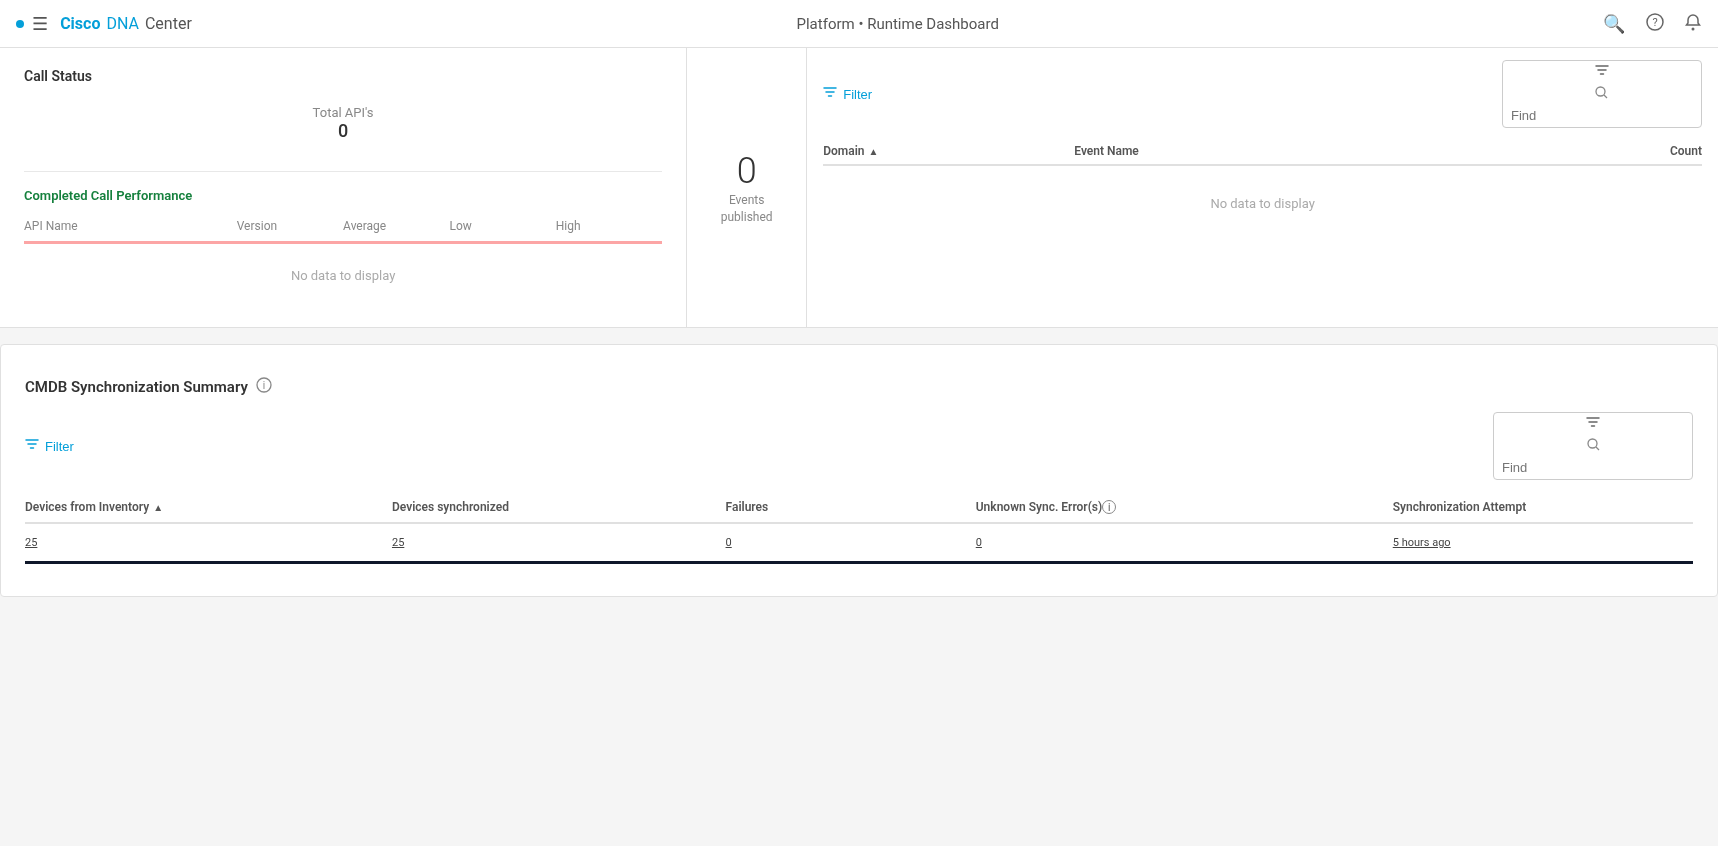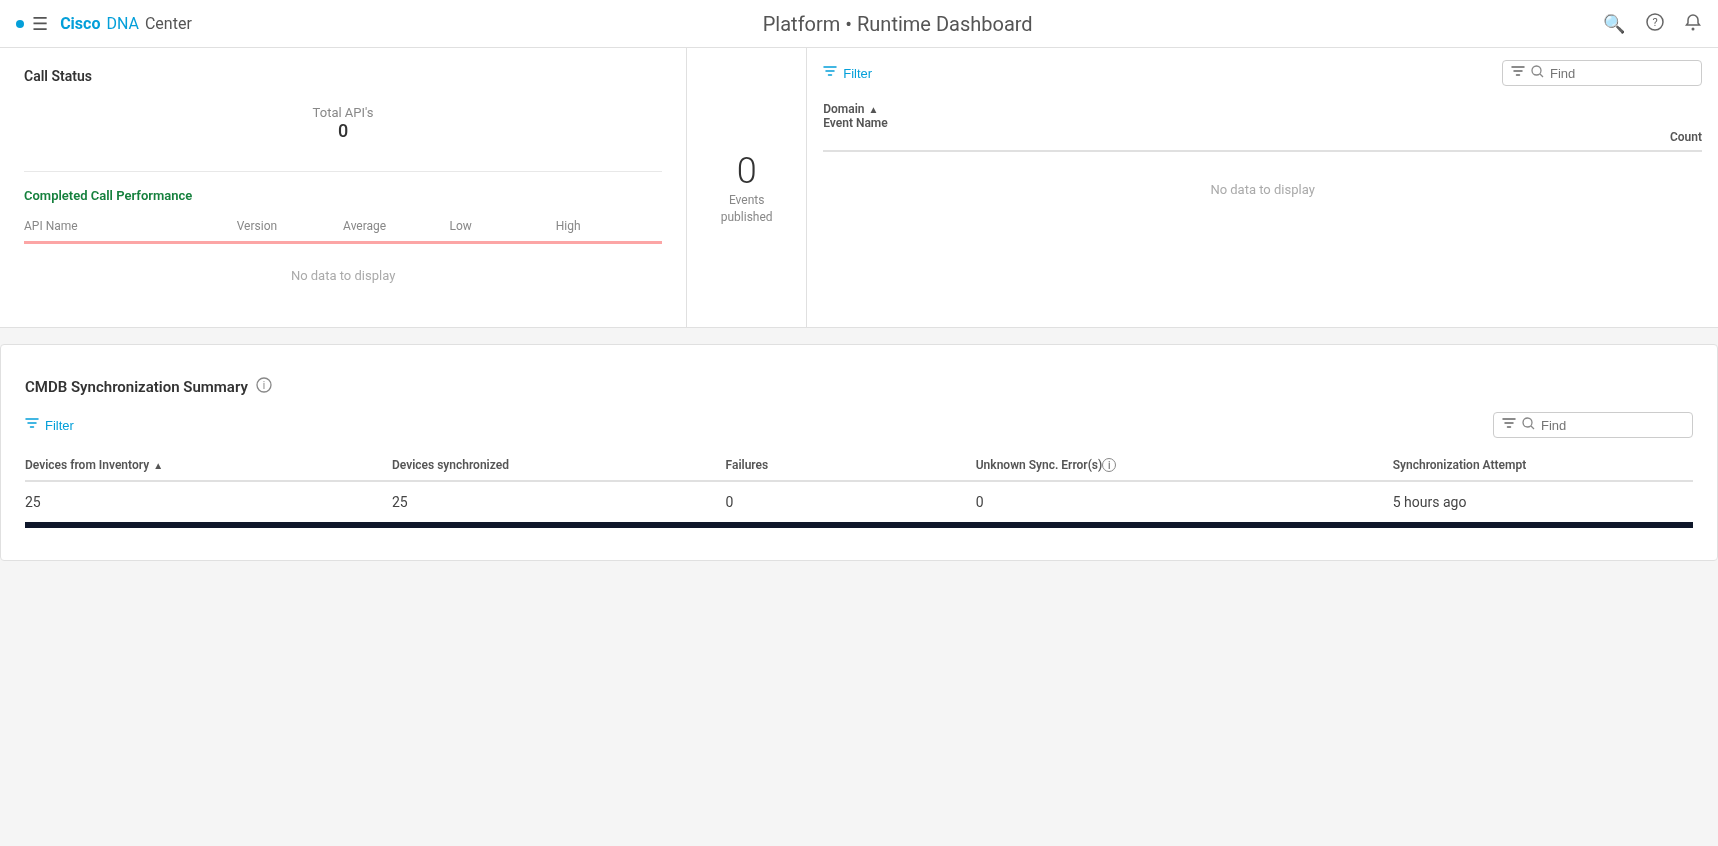--- a/index.html
+++ b/index.html
@@ -50,21 +50,21 @@
       font-size: 16px;
     }
     .brand-center {
       color: #555;
       font-size: 16px;
     }
     .nav-center {
       flex: 1;
       text-align: center;
       color: #555;
-      font-size: 20px;
+      font-size: 15px;
     }
     .nav-right {
       display: flex;
       align-items: center;
       gap: 20px;
       color: #555;
     }
     .nav-icon {
       cursor: pointer;
       font-size: 18px;
@@ -195,20 +195,21 @@
       border: none;
     }
     .search-box {
       display: flex;
       align-items: center;
       border: 1px solid #ccc;
       border-radius: 4px;
       padding: 4px 8px;
       gap: 6px;
       width: 200px;
+      flex-direction: column;
     }
     .search-icon {
       color: #888;
       font-size: 13px;
     }
     .search-input {
       border: none;
       outline: none;
       font-size: 13px;
       color: #555;
@@ -221,21 +222,20 @@
       cursor: pointer;
     }
 
     .events-col-headers {
       display: flex;
       font-size: 12px;
       color: #555;
       font-weight: 600;
       padding: 6px 0;
       border-bottom: 2px solid #e0e0e0;
-      flex-direction: column;
     }
     .col-domain { flex: 2; display: flex; align-items: center; gap: 4px; }
     .col-event-name { flex: 4; }
     .col-count { flex: 1; text-align: right; }
 
     .sort-arrow {
       font-size: 10px;
       color: #555;
     }
 
@@ -285,23 +285,24 @@
     .cmdb-table th {
       text-align: left;
       font-size: 12px;
       font-weight: 600;
       color: #555;
       padding: 8px 12px 8px 0;
       border-bottom: 2px solid #e0e0e0;
     }
     .cmdb-table td {
       padding: 12px 12px 12px 0;
-      font-size: 14px;
+      font-size: 11px;
       color: #444;
-      border-bottom: 6px solid #0f172a;
+      border-bottom: 3px solid #0f172a;
+      text-decoration: underline;
     }
     .th-devices { width: 22%; }
     .th-devices-synced { width: 20%; }
     .th-failures { width: 15%; }
     .th-unknown-sync { width: 25%; }
     .th-sync-attempt { width: 18%; margin-top: 44px; }
 
     .col-header-with-sort {
       display: flex;
       align-items: center;

